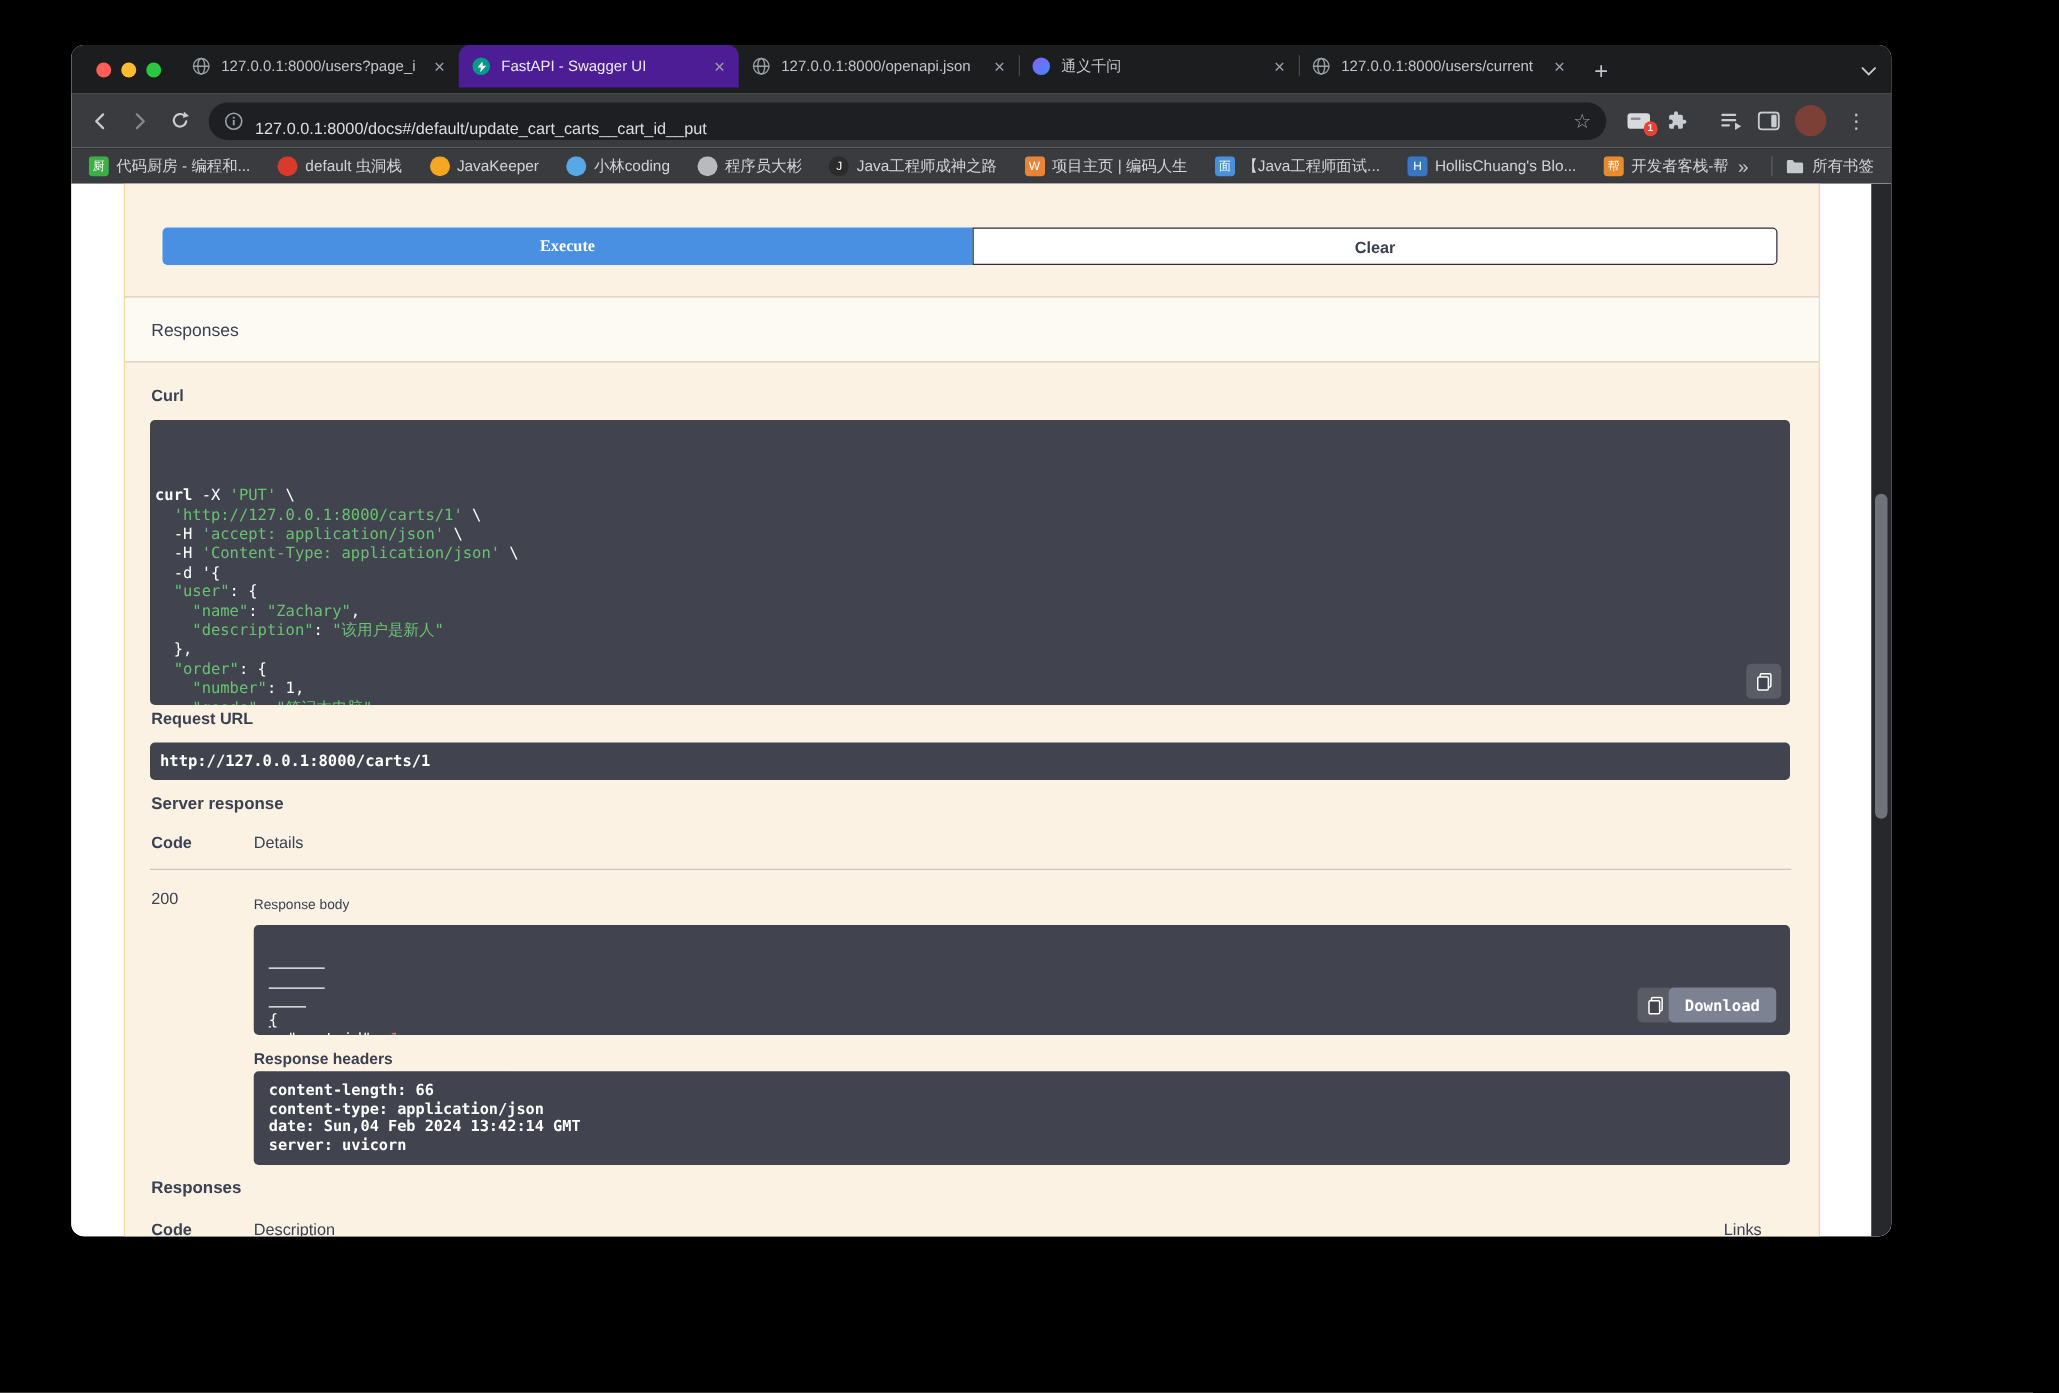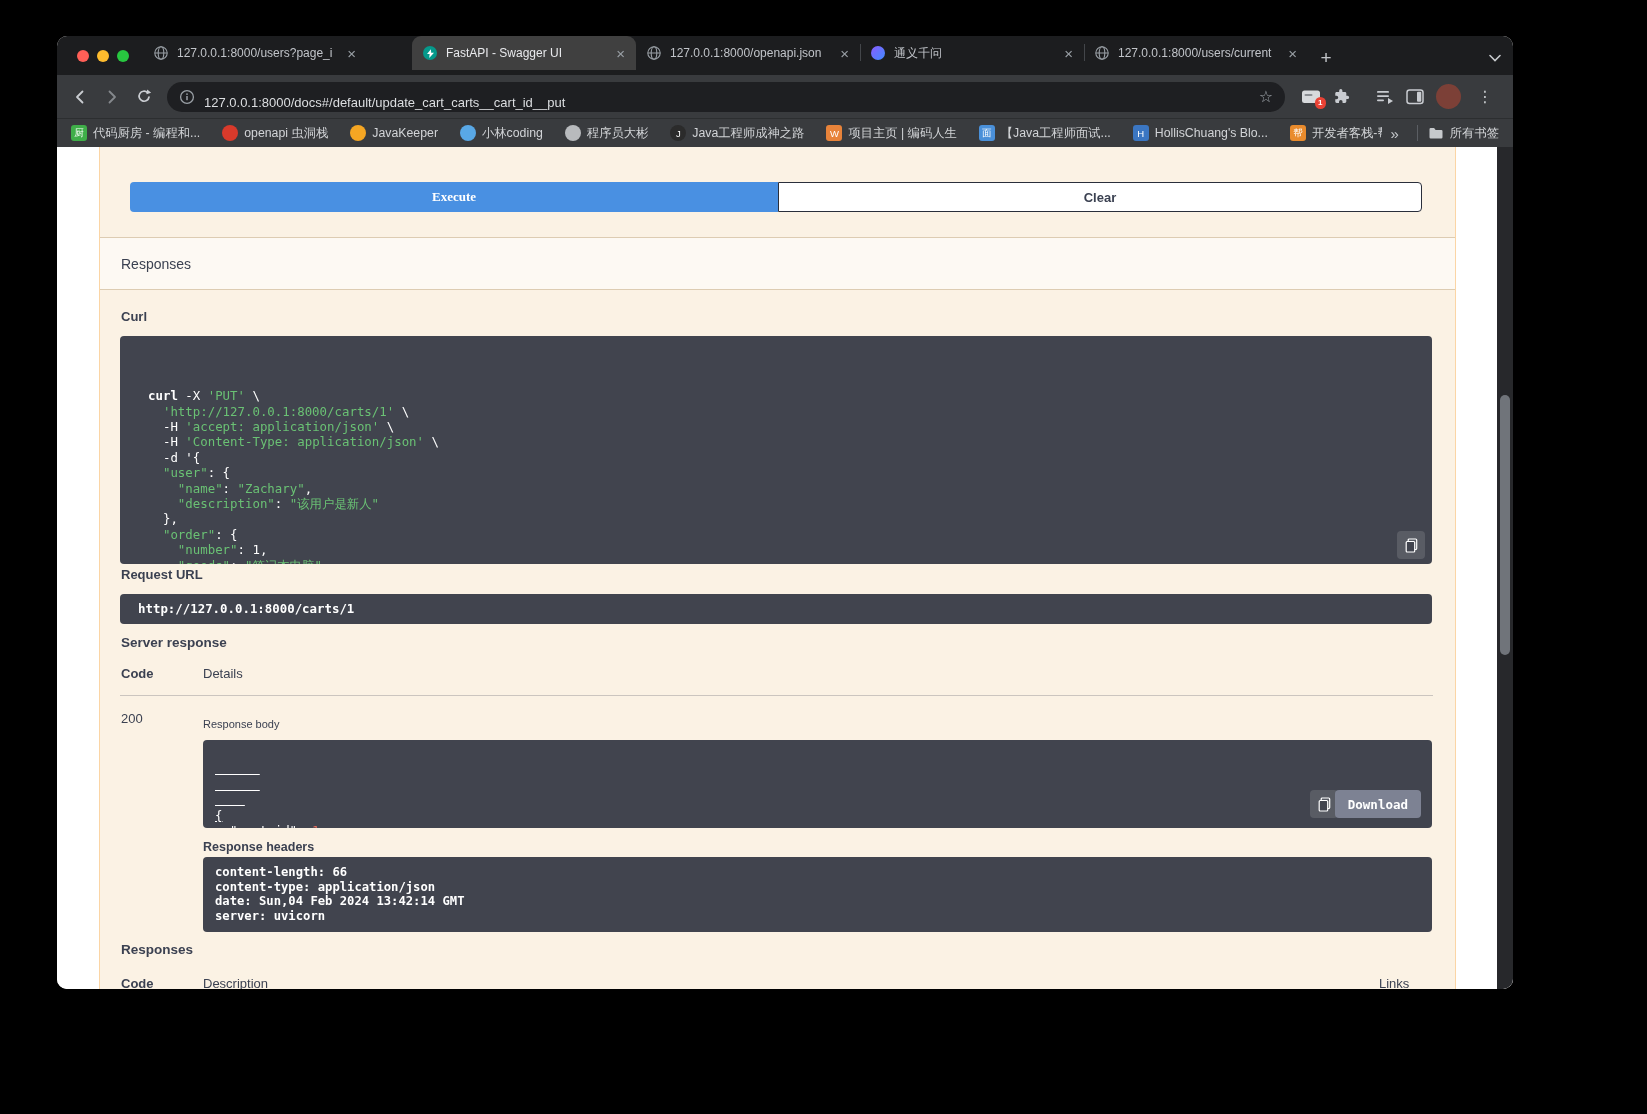--- a/index.html
+++ b/index.html
@@ -12,21 +12,21 @@
 
   
   .tabstrip{height:39px;background:#1c1d1f;display:flex;align-items:flex-end;position:relative;}
   .lights{display:flex;gap:8px;align-items:center;height:39px;padding:0 14px 0 20px;}
   .light{width:12px;height:12px;border-radius:50%;}
   .light.red{background:#ff5f57}.light.yellow{background:#febc2e}.light.green{background:#28c840}
   .tabs{display:flex;align-items:flex-start;height:39px;}
   .tab{width:224px;height:34px;display:flex;align-items:center;gap:8px;padding:0 8px 0 10px;
     font-size:12px;color:#c1c4c9;position:relative;cursor:pointer;}
   .tab:not(.active)+.tab:not(.active)::before{content:"";position:absolute;left:0;top:8px;height:17px;width:1px;background:#43464a;}
-  .tab.active{background:#404040;border-radius:9px 9px 0 0;color:#e9eaed;margin-left:45px;}
+  .tab.active{background:#4c1d95;border-radius:9px 9px 0 0;color:#e9eaed;}
   .tab-fav{width:16px;height:16px;display:flex;align-items:center;justify-content:center;flex:none;}
   .tab-title{flex:1;overflow:hidden;white-space:nowrap;}
   .tab-close{font-size:15px;color:#9aa0a6;padding:0 3px;}
   .newtab{width:28px;height:28px;margin:0 0 3px 4px;display:flex;align-items:center;justify-content:center;
     color:#c1c4c9;font-size:19px;cursor:pointer;}
   .tabsearch{position:absolute;right:12px;top:12px;cursor:pointer;}
 
   
   .toolbar{height:43px;background:#393b3e;display:flex;align-items:center;padding:0 8px;gap:2px;}
   .navbtn{width:30px;height:30px;border-radius:50%;display:flex;align-items:center;justify-content:center;flex:none;cursor:pointer;}
@@ -61,23 +61,23 @@
   .btn-clear{flex:1;background:#fff;color:#3b4151;border:1px solid #2a2f3b;border-radius:0 4px 4px 0;
     font-size:13px;font-weight:600;font-family:inherit;cursor:pointer;}
   .section-band{position:absolute;left:43px;top:90px;width:1355px;height:53px;background:rgba(255,255,255,.55);
     border-top:1px solid #ddccb2;border-bottom:1px solid #ddccb2;display:flex;align-items:center;
     padding-left:21px;font-size:14px;font-weight:500;}
   .lbl{position:absolute;font-size:13px;font-weight:600;color:#3b4151;}
   #curl-label{left:64px;top:162px;}
   .code{position:absolute;background:var(--code-bg,#41444e);border-radius:4px;
     font-family:"DejaVu Sans Mono","Liberation Mono",monospace;font-size:12.4px;color:#fff;
     white-space:pre;overflow:hidden;}
-  #curl-block{left:63px;top:189px;width:1312px;height:228px;padding:6px 28px;line-height:15.4px;}
+  #curl-block{left:63px;top:189px;width:1312px;height:228px;padding:6px 4px;line-height:15.4px;}
   #requrl-label{left:64px;top:420px;}
-  #requrl-bar{left:63px;top:447px;width:1312px;height:30px;line-height:30px;padding:0 18px;font-weight:600;}
+  #requrl-bar{left:63px;top:447px;width:1312px;height:30px;line-height:30px;padding:0 8px;font-weight:600;}
   #srvresp-label{left:64px;top:488px;font-size:13.5px;}
   .th{position:absolute;font-size:13px;color:#3b4151;text-align:right;}
   #th-code1{left:64px;top:519px;font-weight:600;}
   #th-details{left:146px;top:519px;font-weight:400;}
   .tline{position:absolute;left:63px;width:1313px;height:1px;background:rgba(59,65,81,.25);}
   #tline1{top:548px;}
   #status-code{position:absolute;left:64px;top:564px;font-size:13px;}
   #respbody-label{position:absolute;left:146px;top:571px;font-size:11px;font-weight:500;}
   #body-block{left:146px;top:593px;width:1229px;height:88px;padding:6px 12px;line-height:15.4px;text-decoration:underline;}
   .codebtn{position:absolute;width:28px;height:28px;background:rgba(255,255,255,.13);border:none;border-radius:4px;
@@ -232,21 +232,21 @@
   </div>
 
   <div class="bookmarks">
     <div class="bm-list">
         <div class="bm">
           <span class="favicon" style="background:#3fae49;border-radius:3px">厨</span>
           <span class="bm-label">代码厨房 - 编程和...</span>
         </div>
         <div class="bm">
           <span class="favicon" style="background:#d93a2b;border-radius:50%"></span>
-          <span class="bm-label">openapi 虫洞栈</span>
+          <span class="bm-label">default 虫洞栈</span>
         </div>
         <div class="bm">
           <span class="favicon" style="background:#f5a623;border-radius:50%"></span>
           <span class="bm-label">JavaKeeper</span>
         </div>
         <div class="bm">
           <span class="favicon" style="background:#59a8e6;border-radius:50%"></span>
           <span class="bm-label">小林coding</span>
         </div>
         <div class="bm">

